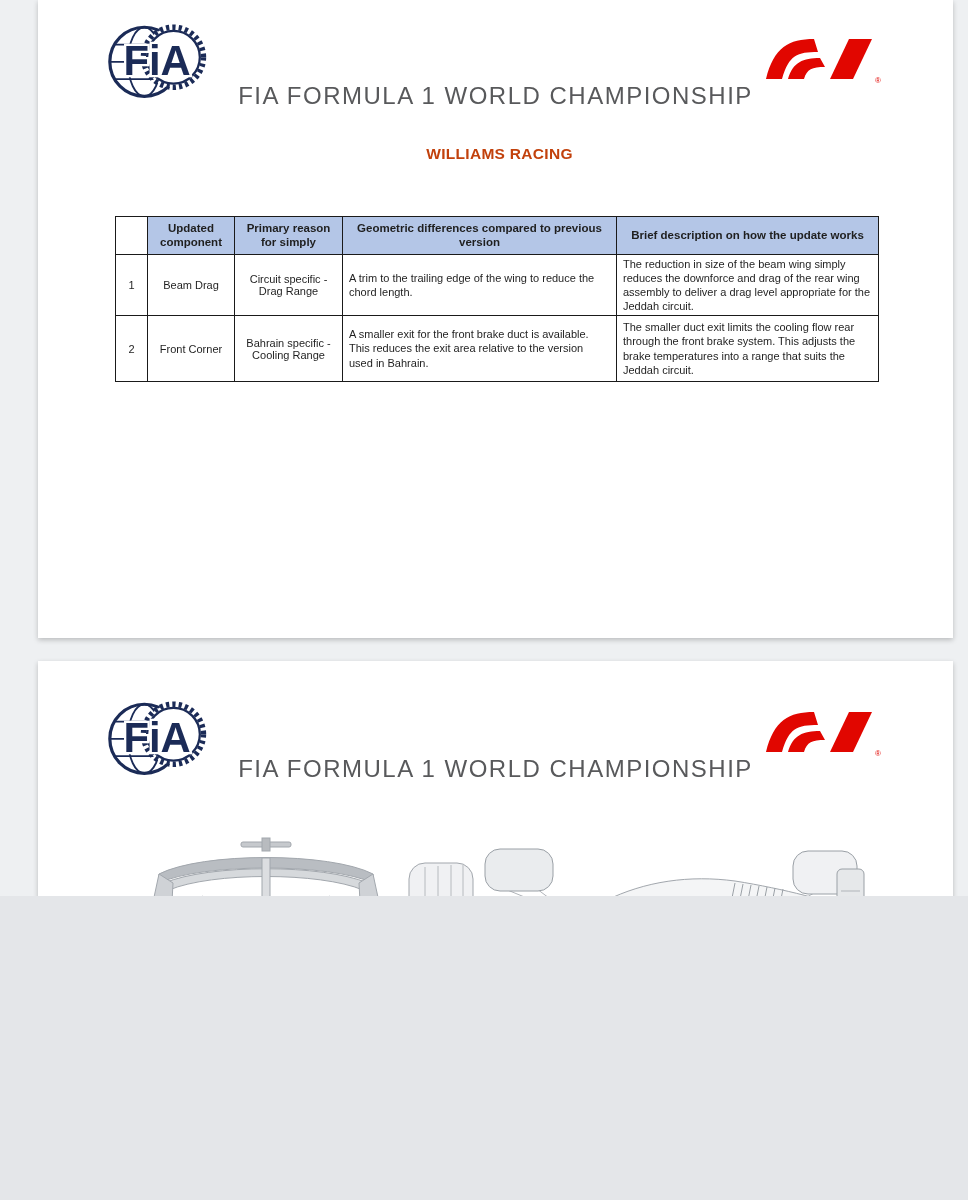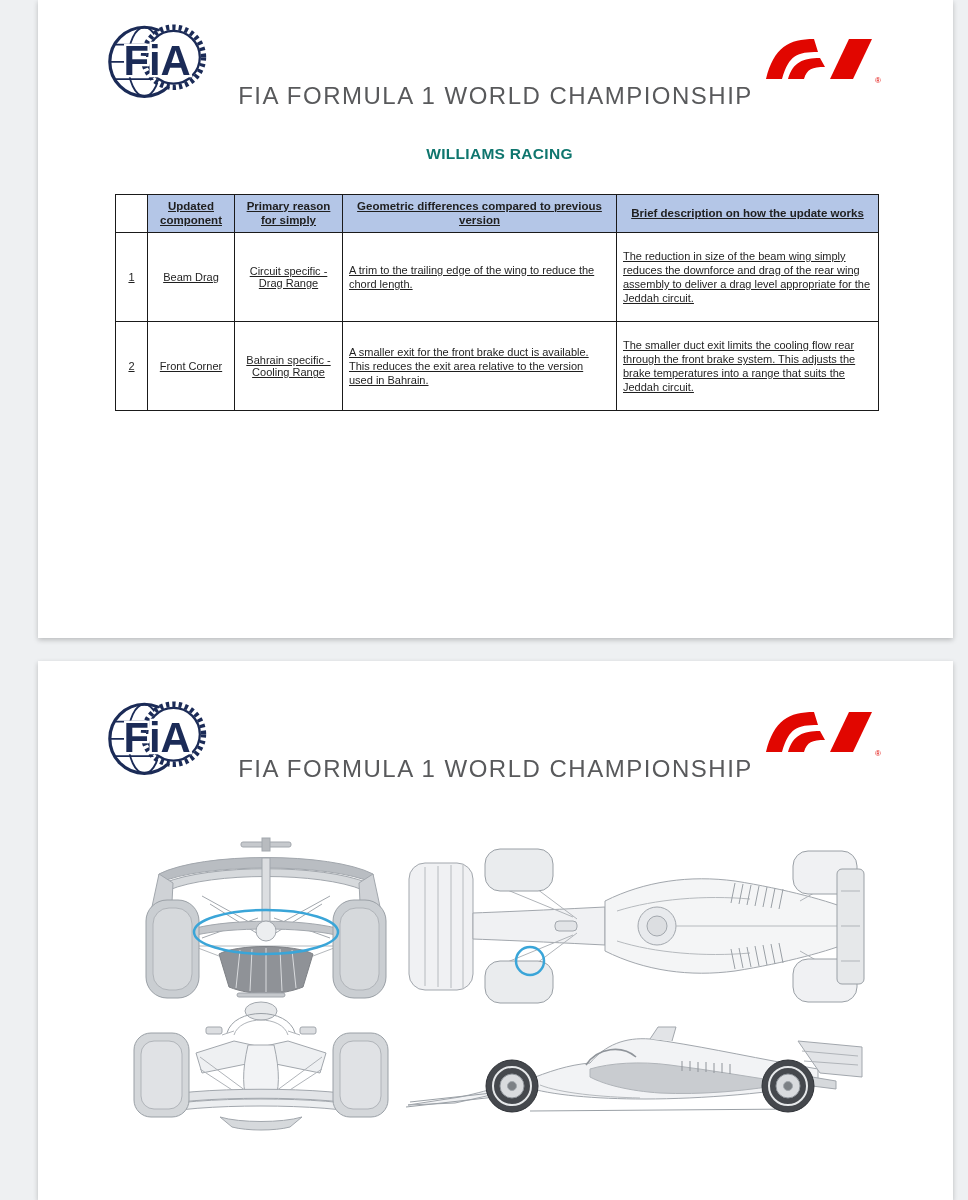--- a/index.html
+++ b/index.html
@@ -1,34 +1,34 @@
 <!DOCTYPE html>
 <html><head>
 <meta charset="utf-8">
 <style>
   * { margin:0; padding:0; box-sizing:border-box; }
   body { background:#e4e6e9; font-family:"Liberation Sans", sans-serif; }
-  .viewport { position:relative; width:968px; height:1200px; background:#eef0f2; overflow:hidden; }
+  .viewport { position:relative; width:968px; height:896px; background:#eef0f2; overflow:hidden; }
   .page { position:absolute; left:38px; width:915px; background:#ffffff; box-shadow:0 2px 5px rgba(0,0,0,.22); }
   .page-1 { top:0; height:638px; }
   .page-2 { top:661px; height:539px; }
 
   .fia-logo { position:absolute; width:100px; height:92px; }
   .f1-logo  { position:absolute; width:130px; height:52px; }
 
   .doc-title { position:absolute; left:130px; right:130px; text-align:center;
                font-size:24px; letter-spacing:1.5px; color:#58595b; font-weight:400; white-space:nowrap;margin-top:36px; }
 
   .team-title { position:absolute; left:8px; right:0; text-align:center;
-                font-weight:bold; font-size:15.5px; color:#0f766e; letter-spacing:.3px; }
-
-  table.update-table { position:absolute; left:77px; top:194px; width:763px;
+                font-weight:bold; font-size:15.5px; color:#c2410c; letter-spacing:.3px; }
+
+  table.update-table { position:absolute; left:77px; top:216px; width:763px;
                        border-collapse:collapse; table-layout:fixed;
-                       font-size:11px; color:#1f1f1f;text-decoration:underline; }
-  table.update-table th, table.update-table td { border:1.2px solid #1a1a1a; padding:16px 6px; vertical-align:middle; }
+                       font-size:11px; color:#1f1f1f; }
+  table.update-table th, table.update-table td { border:1.2px solid #1a1a1a; padding:2px 6px; vertical-align:middle; }
   table.update-table th { background:#b4c6e7; font-size:11.5px; font-weight:bold; text-align:center; line-height:1.25; padding:4px 4px; }
   table.update-table th.corner { background:#ffffff; }
   td.c-num, td.c-comp, td.c-reason { text-align:center; }
   td.c-geo, td.c-desc { text-align:left; line-height:1.3; }
   td.c-desc { line-height:1.28; }
   tr.r1 { height:60px; } tr.r2 { height:66px; }
 
   .diagram { position:absolute; }
   svg { display:block; }
 </style>

